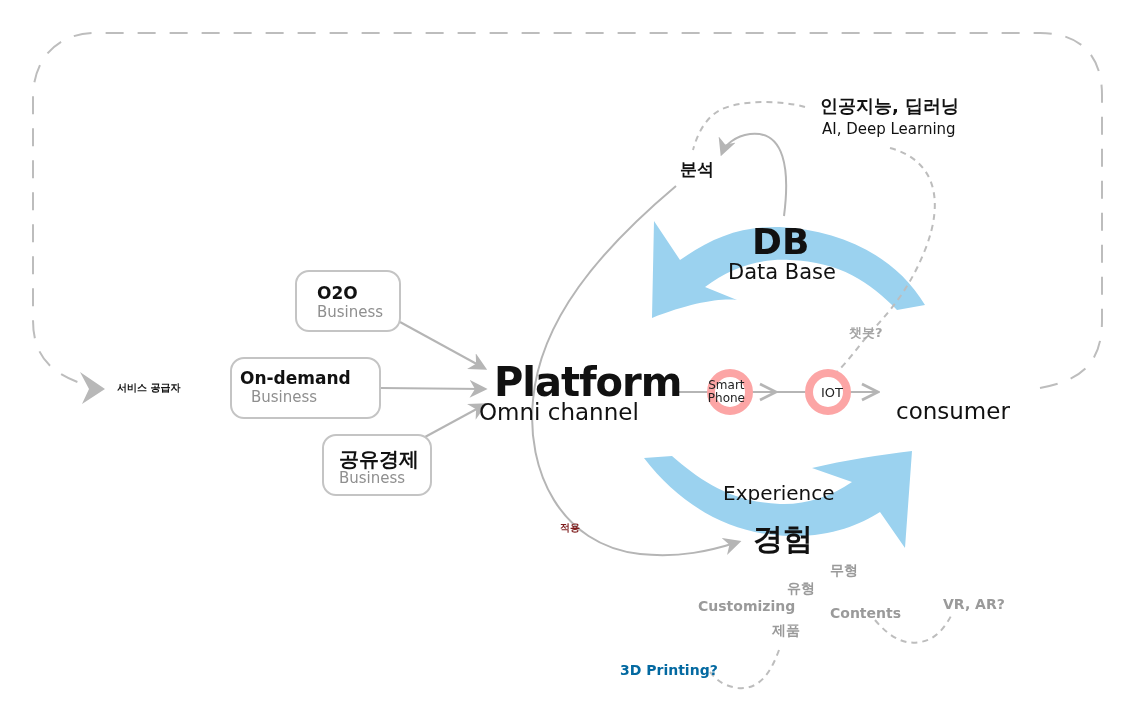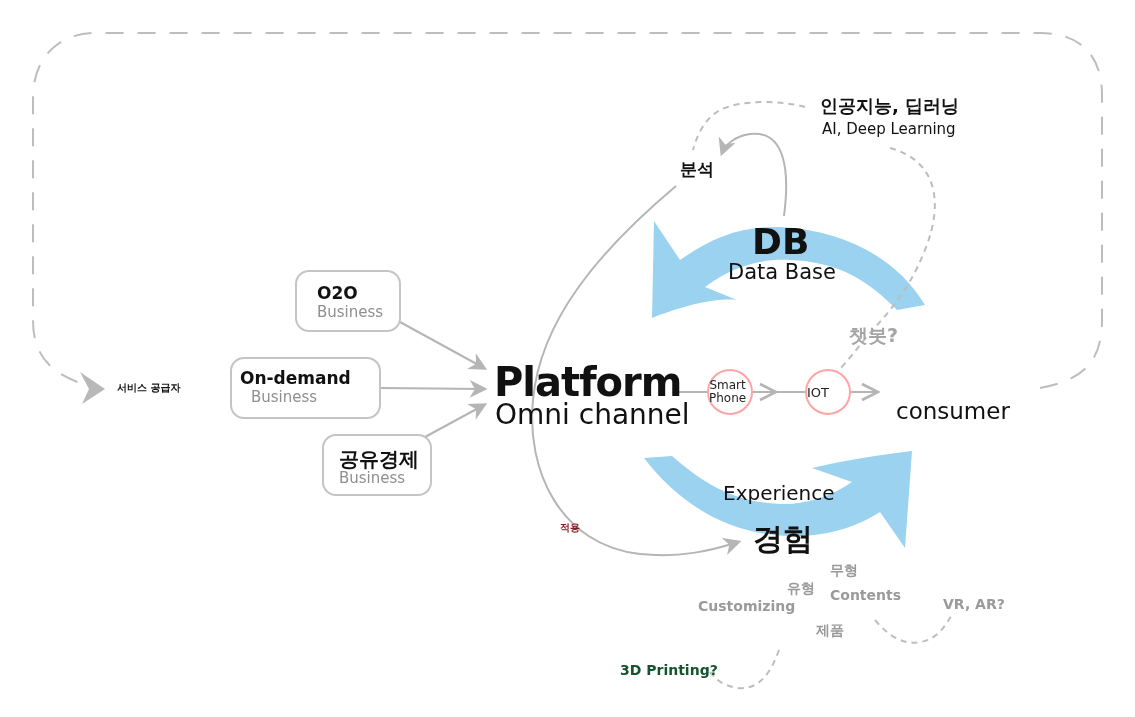--- a/index.html
+++ b/index.html
@@ -3,22 +3,22 @@
 <meta charset="utf-8">
 <style>
   html, body { margin:0; padding:0; background:#ffffff; }
   body { width:1135px; height:717px; position:relative; overflow:hidden;
          font-family:"DejaVu Sans", "Liberation Sans", sans-serif; }
   #diagram { position:absolute; left:0; top:0; width:1135px; height:717px; }
   .t { position:absolute; white-space:nowrap; line-height:1; }
   .node-box { position:absolute; border:2px solid #c4c4c4; border-radius:14px; background:#fff; box-sizing:border-box; }
   .node-title { position:absolute; font-weight:bold; color:#111; white-space:nowrap; line-height:1; }
   .node-sub { position:absolute; color:#8f8f8f; white-space:nowrap; line-height:1; }
-  .circle { position:absolute; border:2px solid #fca5a5; border-radius:50%; background:#fff; box-sizing:border-box;
-            display:flex; align-items:center; justify-content:flex-start; text-align:center; color:#222; }
+  .circle { position:absolute; border:8px solid #fca5a5; border-radius:50%; background:#fff; box-sizing:border-box;
+            display:flex; align-items:center; justify-content:flex-end; text-align:center; color:#222; }
 </style>
 </head>
 <body>
 
 <div id="diagram">
 
   <svg width="1135" height="717" viewBox="0 0 1135 717" style="position:absolute;left:0;top:0">
     <defs>
       <marker id="arrowGray" viewBox="0 0 10 10" refX="8" refY="5" markerWidth="9" markerHeight="9" orient="auto-start-reverse">
         <path d="M0,0 L10,5 L0,10 L3,5 Z" fill="#b5b5b5"></path>
@@ -70,21 +70,21 @@
 
   <div class="node-box" style="left:230px;top:357px;width:151px;height:62px;"></div>
   <div class="node-title" style="left:240px;top:370px;font-size:17px;">On-demand</div>
   <div class="node-sub" style="left:251px;top:390px;font-size:15px;">Business</div>
 
   <div class="node-box" style="left:322px;top:434px;width:110px;height:62px;"></div>
   <div class="node-title" style="left:339px;top:449px;font-size:20px;">공유경제</div>
   <div class="node-sub" style="left:339px;top:471px;font-size:15px;">Business</div>
 
   <div class="t" style="left:494px;top:362px;font-size:40px;font-weight:bold;color:#111;letter-spacing:-1px;">Platform</div>
-  <div class="t" style="left:495px;top:401px;font-size:28px;color:#111;">Omni channel</div>
+  <div class="t" style="left:479px;top:401px;font-size:23px;color:#111;">Omni channel</div>
 
   <div class="circle" style="left:707px;top:369px;width:46px;height:46px;font-size:12px;line-height:1.1;">
     <div>
       <div>Smart</div>
       <div>Phone</div>
     </div>
   </div>
   <div class="circle" style="left:805px;top:369px;width:46px;height:46px;font-size:13px;">
     <span>IOT</span>
   </div>
@@ -96,22 +96,22 @@
 
   <div class="t" style="left:723px;top:483px;font-size:20px;color:#111;">Experience</div>
   <div class="t" style="left:753px;top:507px;font-size:30px;font-weight:bold;color:#111;margin-top:17px;">경험</div>
 
   <div class="t" style="left:680px;top:161px;font-size:17px;font-weight:bold;color:#111;">분석</div>
   <div class="t" style="left:560px;top:523px;font-size:10px;font-weight:bold;color:#7f1d1d;">적용</div>
 
   <div class="t" style="left:820px;top:97px;font-size:18px;font-weight:bold;color:#111;">인공지능, 딥러닝</div>
   <div class="t" style="left:822px;top:122px;font-size:15px;color:#111;">AI, Deep Learning</div>
 
-  <div class="t" style="left:849px;top:326px;font-size:19px;font-weight:bold;color:#a5a5a5;">챗봇?</div>
+  <div class="t" style="left:849px;top:326px;font-size:13px;font-weight:bold;color:#a5a5a5;">챗봇?</div>
 
   <div class="t" style="left:830px;top:563px;font-size:14px;font-weight:bold;color:#9a9a9a;">무형</div>
   <div class="t" style="left:787px;top:581px;font-size:14px;font-weight:bold;color:#9a9a9a;">유형</div>
   <div class="t" style="left:698px;top:599px;font-size:14px;font-weight:bold;color:#9a9a9a;">Customizing</div>
-  <div class="t" style="left:772px;top:623px;font-size:14px;font-weight:bold;color:#9a9a9a;margin-left:44px;">제품</div>
-  <div class="t" style="left:830px;top:588px;font-size:14px;font-weight:bold;color:#9a9a9a;">Contents</div>
+  <div class="t" style="left:772px;top:623px;font-size:14px;font-weight:bold;color:#9a9a9a;">제품</div>
+  <div class="t" style="left:830px;top:606px;font-size:14px;font-weight:bold;color:#9a9a9a;">Contents</div>
   <div class="t" style="left:943px;top:597px;font-size:14px;font-weight:bold;color:#9a9a9a;">VR, AR?</div>
-  <div class="t" style="left:620px;top:663px;font-size:14px;font-weight:bold;color:#14532d;">3D Printing?</div>
+  <div class="t" style="left:620px;top:663px;font-size:14px;font-weight:bold;color:#0369a1;">3D Printing?</div>
 </div>
 
 </body></html>

